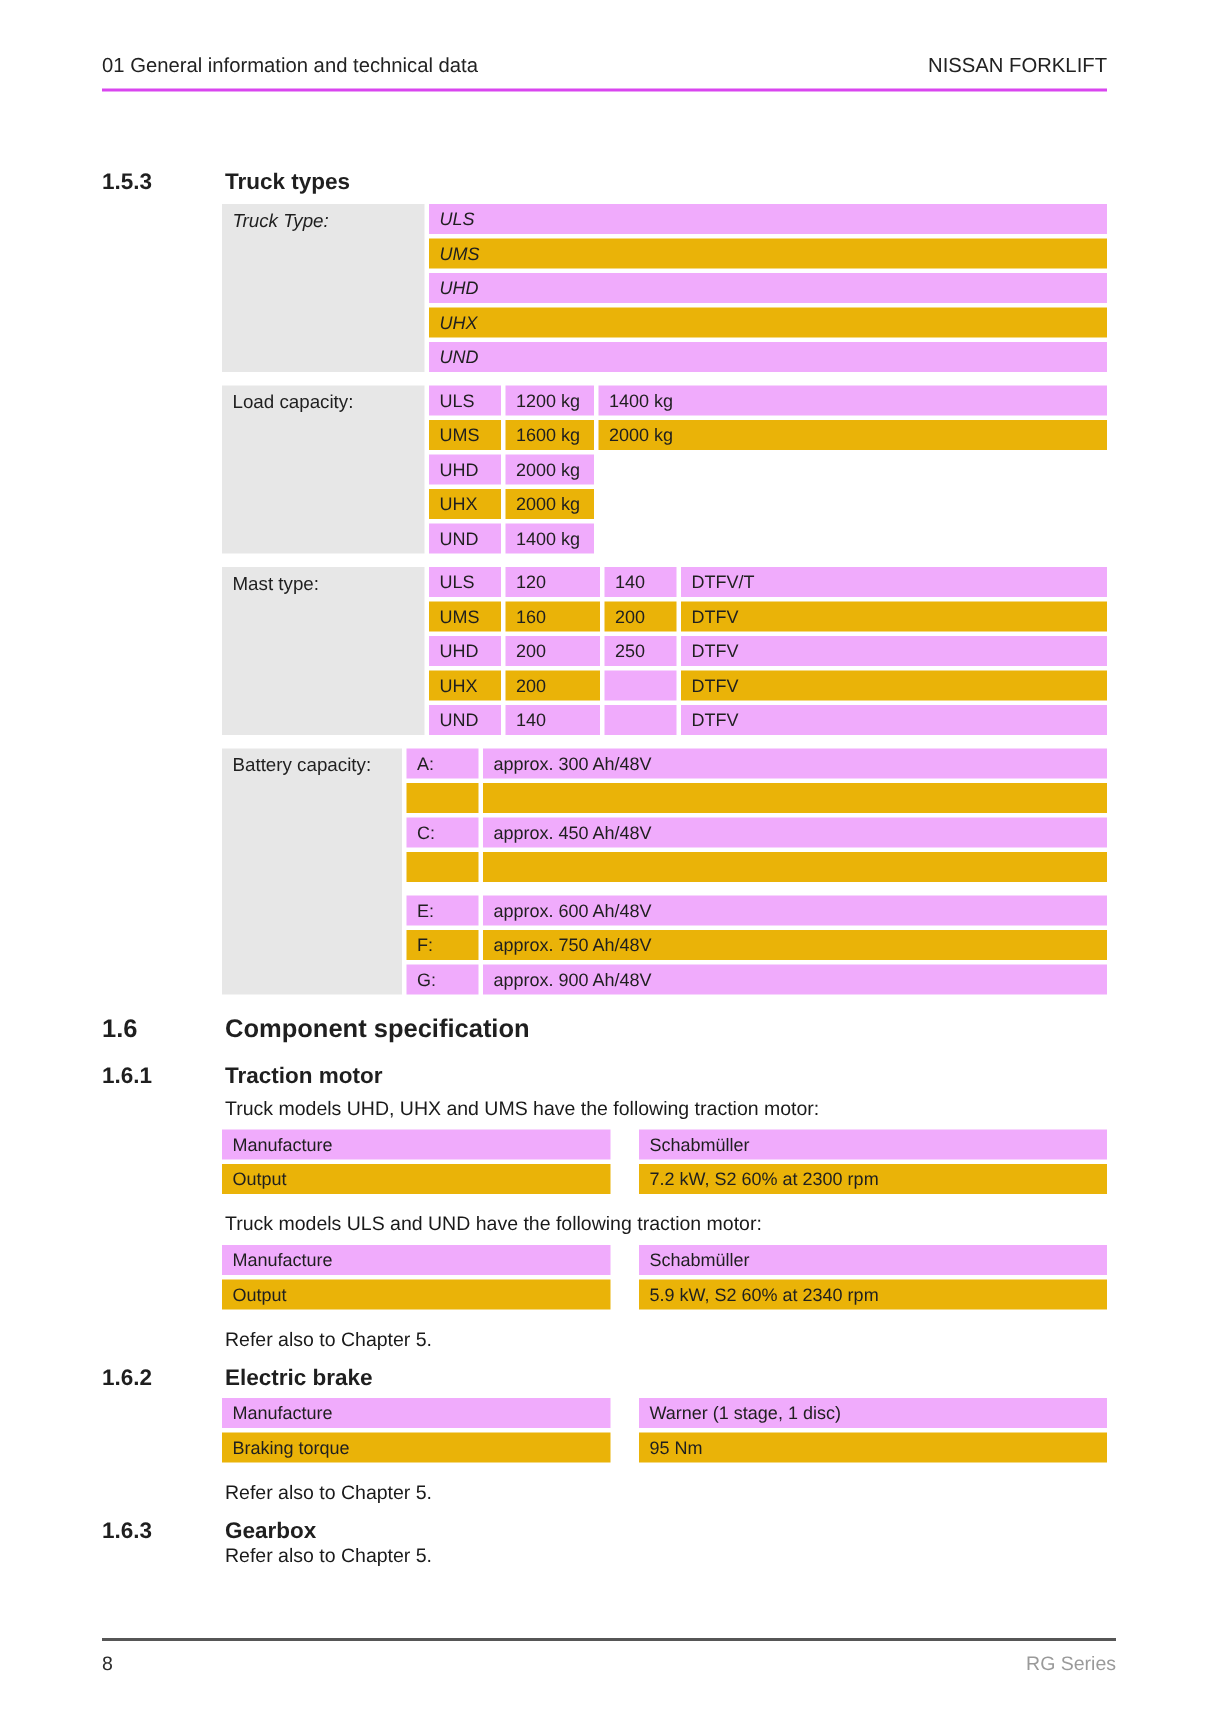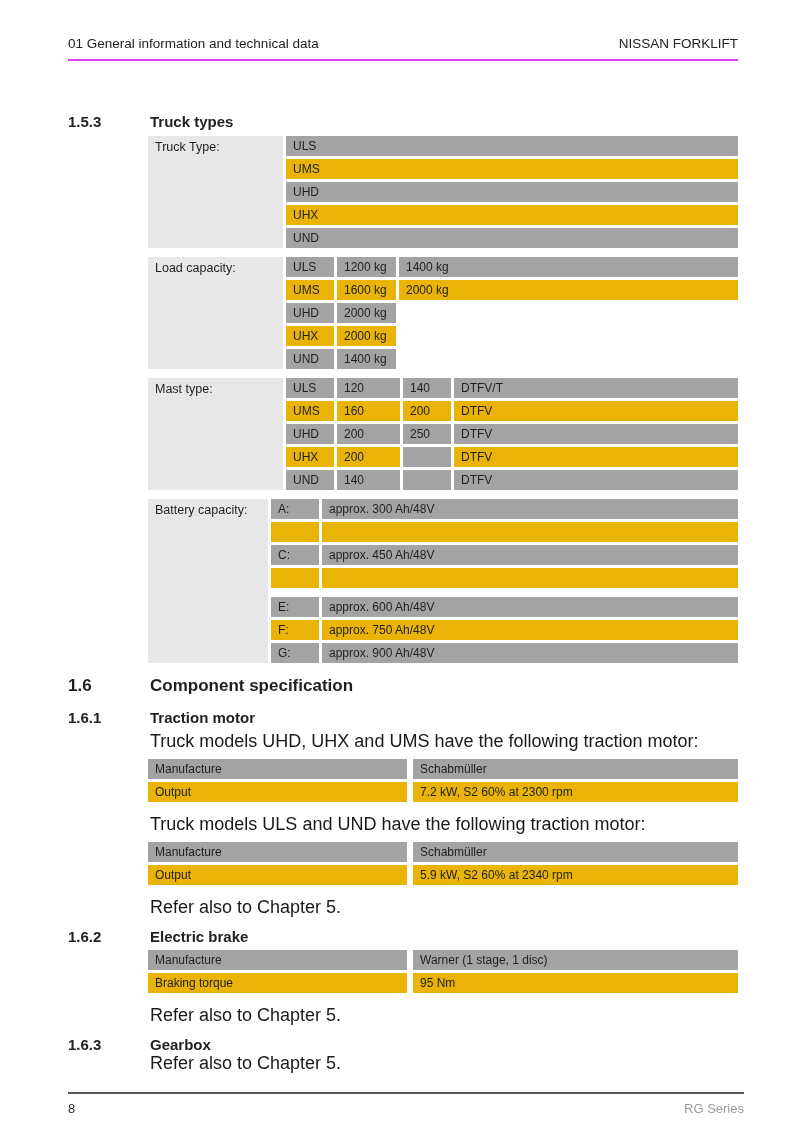--- a/index.html
+++ b/index.html
@@ -31,38 +31,38 @@
     flex:none; width:135px; background:#e7e7e7;
     font-size:12.5px; padding:4px 0 0 7px;
   }
   .cap .lab.narrow { width:120px; }
   .cap .rows { flex:1; display:flex; flex-direction:column; row-gap:3px; }
   .row { display:flex; column-gap:3px; height:20px; }
   .cell {
     display:flex; align-items:center; padding-left:7px;
     font-size:12px; overflow:hidden; white-space:nowrap;
   }
-  .bg-l { background:#a3a3a3;text-align:right; }
+  .bg-l { background:#f0abfc;text-align:right; }
   .bg-d { background:#eab308; }
   .bg-n { background:transparent; }
   .grow { flex:1; }
   .w48 { flex:none; width:48px; }
   .w54 { flex:none; width:59px; }
   .w63 { flex:none; width:63px; }
   .gap-top { margin-top:6px; }
 
   
   .spec { margin-left:80px; display:flex; flex-direction:column; row-gap:3px; }
   .spec .row .l { flex:none; width:259px; }
-  .spec .row .v { flex:1; margin-left:3px; }
-
-  .body-text { margin-left:82px; font-size:18px; color:#1a1a1a; }
-
-  
-  .mt6{margin-top:6px;} .mt7{margin-top:7px;} .mt9{margin-top:9px;}
+  .spec .row .v { flex:1; margin-left:16px; }
+
+  .body-text { margin-left:82px; font-size:13px; color:#1a1a1a; }
+
+  
+  .mt6{margin-top:6px;font-style:italic;} .mt7{margin-top:7px;} .mt9{margin-top:9px;}
   .mt5{margin-top:5px;} .mt10{margin-top:10px;} .mt12{margin-top:12px;}
   .mt13{margin-top:13px;}
 
   
   .ftr {
     position:absolute; left:68px; right:62px; top:1092px;
     border-top:2.5px solid #565656; padding-top:7px;
     display:flex; justify-content:space-between; font-size:13px;
   }
   .ftr .pg { color:#2b2b2b; }

